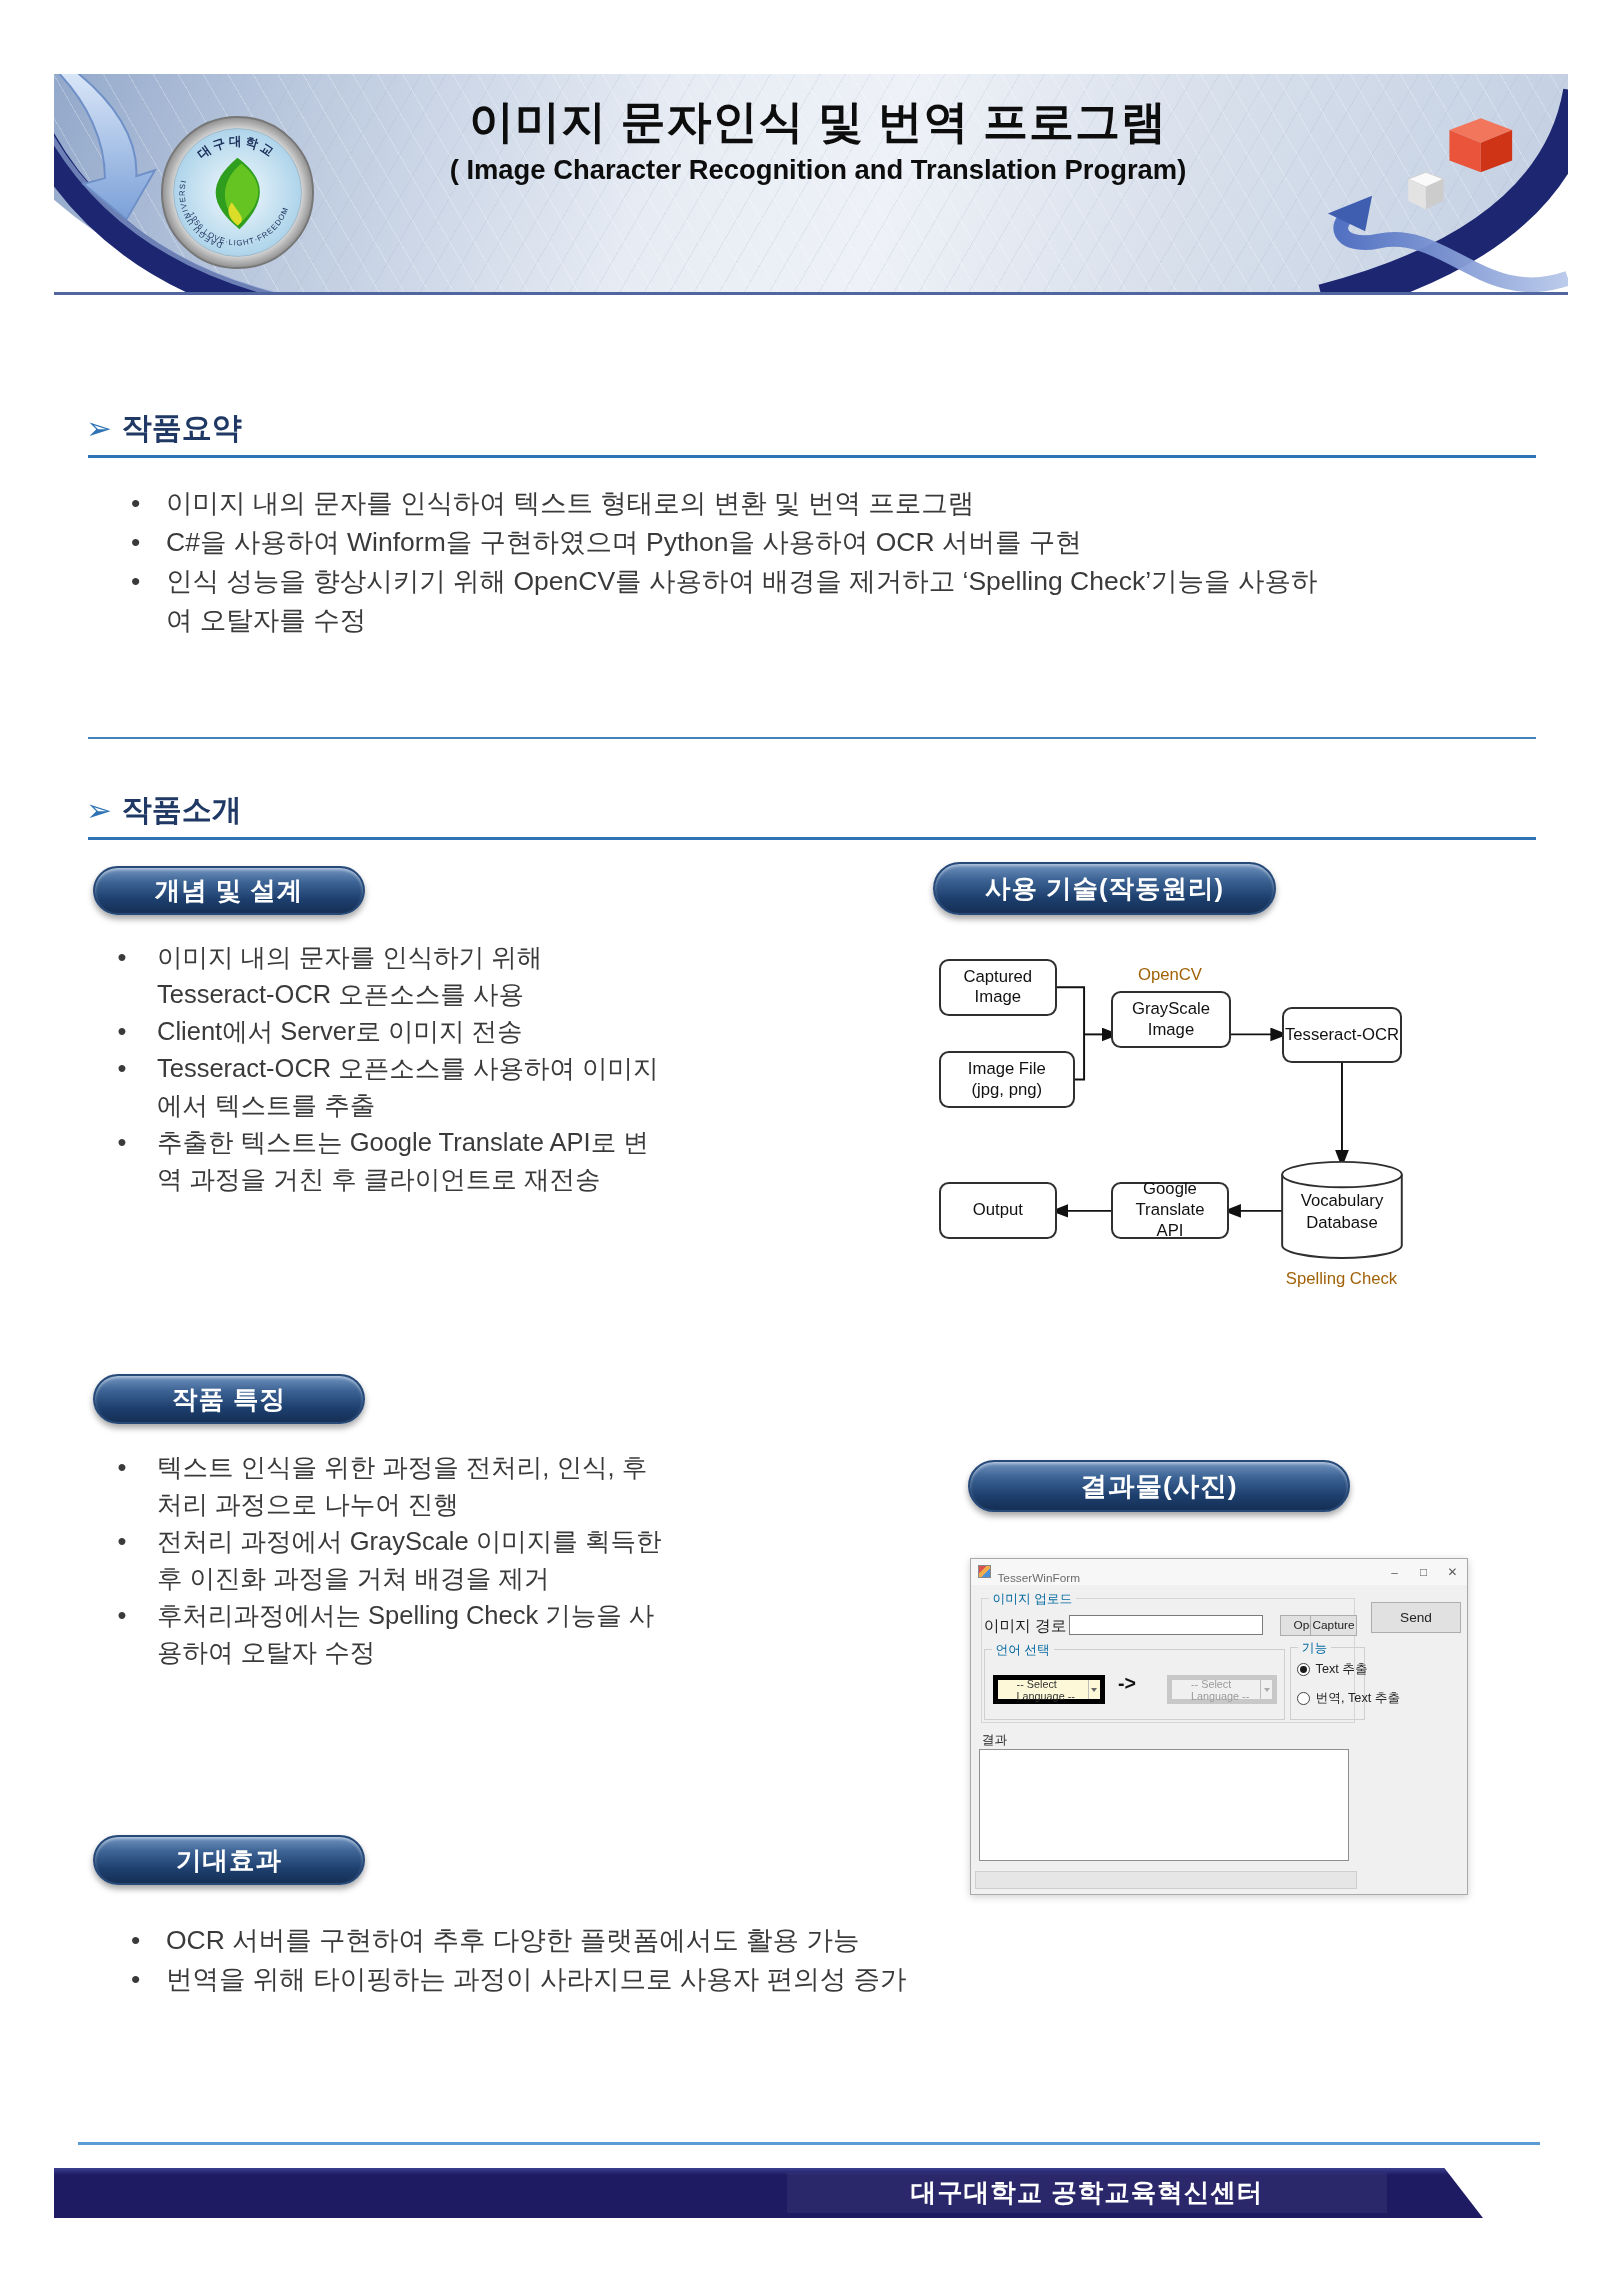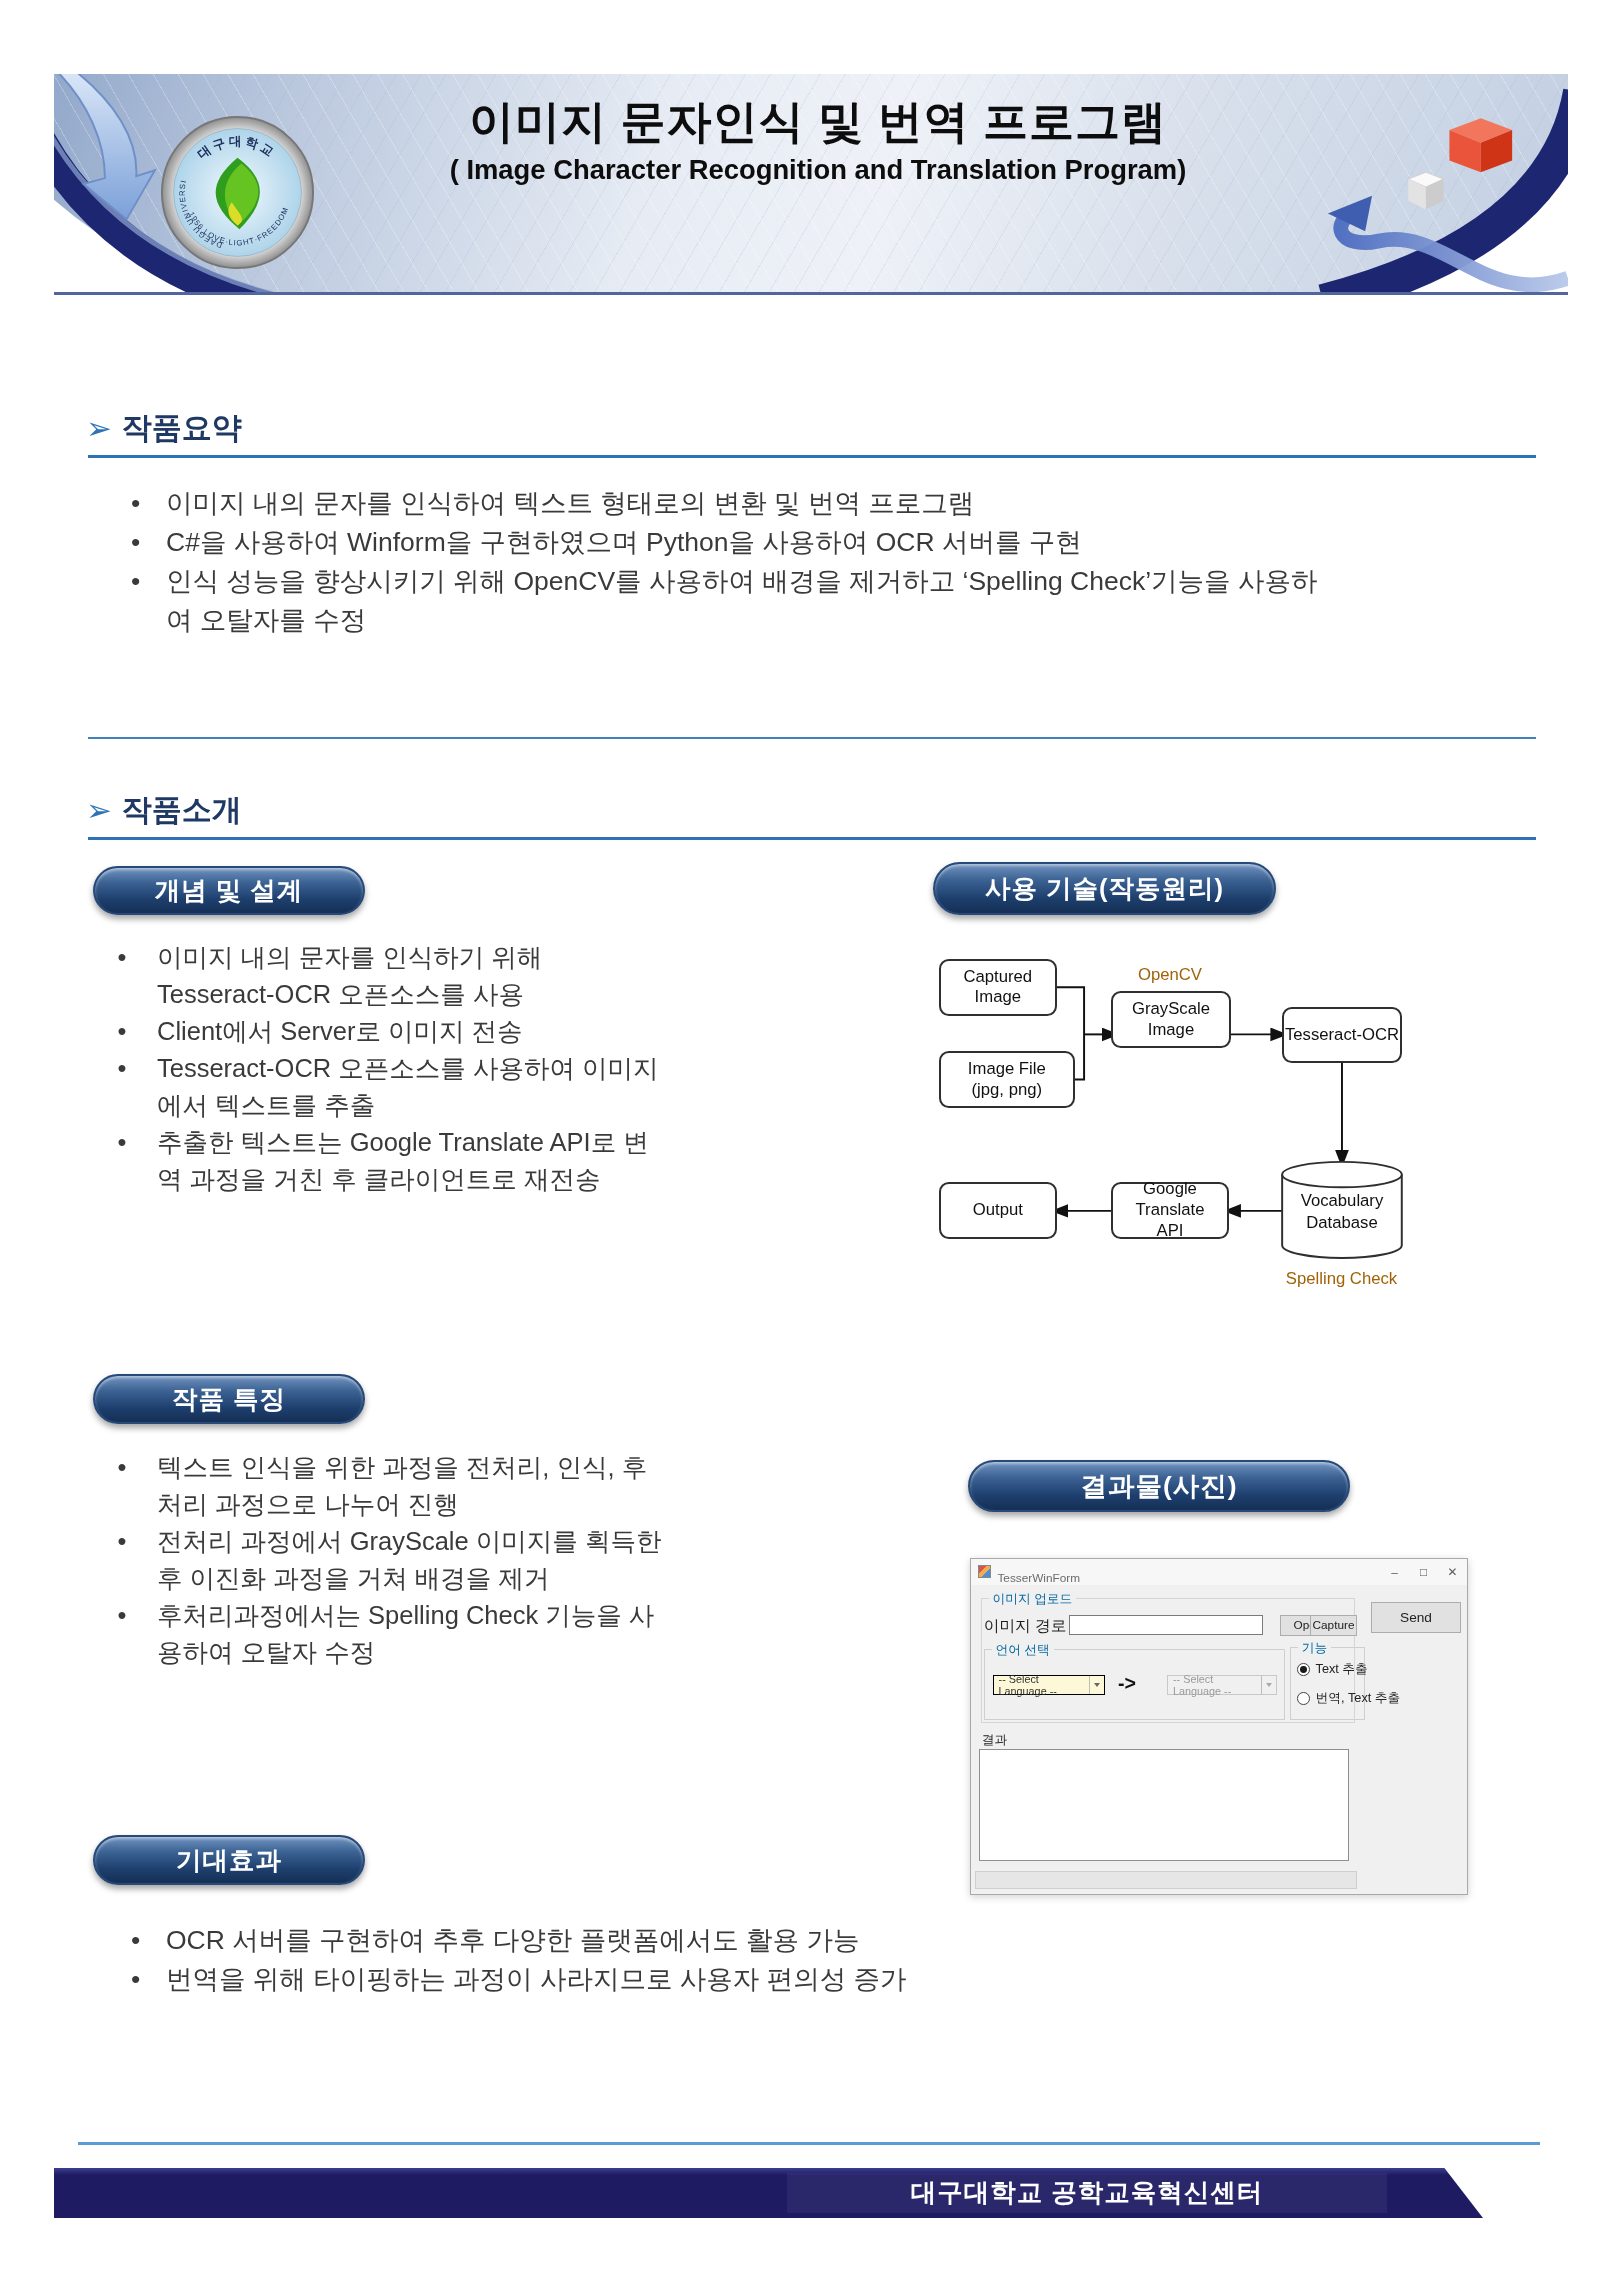--- a/index.html
+++ b/index.html
@@ -102,22 +102,22 @@
   .tb {
     position:absolute; background:#fff; border:1px solid #7a7a7a; height:19.6px;
     font-size:11.8px; padding:0 2.9px; font-family:"Liberation Sans", sans-serif;
   }
   .wbtn {
     position:absolute; background:#e1e1e1; border:1px solid #adadad; font-size:11.8px;
     color:#222; display:flex; align-items:center; justify-content:center; cursor:default;
     font-family:"Liberation Sans", sans-serif;
   }
   .dd {
-    position:absolute; height:20px; border:1px solid #000000; background:#fdf9d8;
-    display:flex; align-items:center; font-size:10.8px; color:#333; padding-left:5px;
+    position:absolute; height:29px; border:5px solid #000000; background:#fdf9d8;
+    display:flex; align-items:center; font-size:10.8px; color:#333; padding-left:19px;
   }
   .dd .dd-btn {
     margin-left:auto; width:16.7px; height:100%; border-left:1px solid #bdbdbd;
     display:flex; align-items:center; justify-content:center;
   }
   .dd .tri { width:0; height:0; border-left:3.9px solid transparent; border-right:3.9px solid transparent;
              border-top:4.9px solid #666; }
   .dd.disabled { background:#f0f0f0; border-color:#c8c8c8; color:#9a9a9a; }
   .dd.disabled .tri { border-top-color:#aaa; }
   .map-arrow { position:absolute; font-size:19.6px; font-weight:bold; color:#111; }

